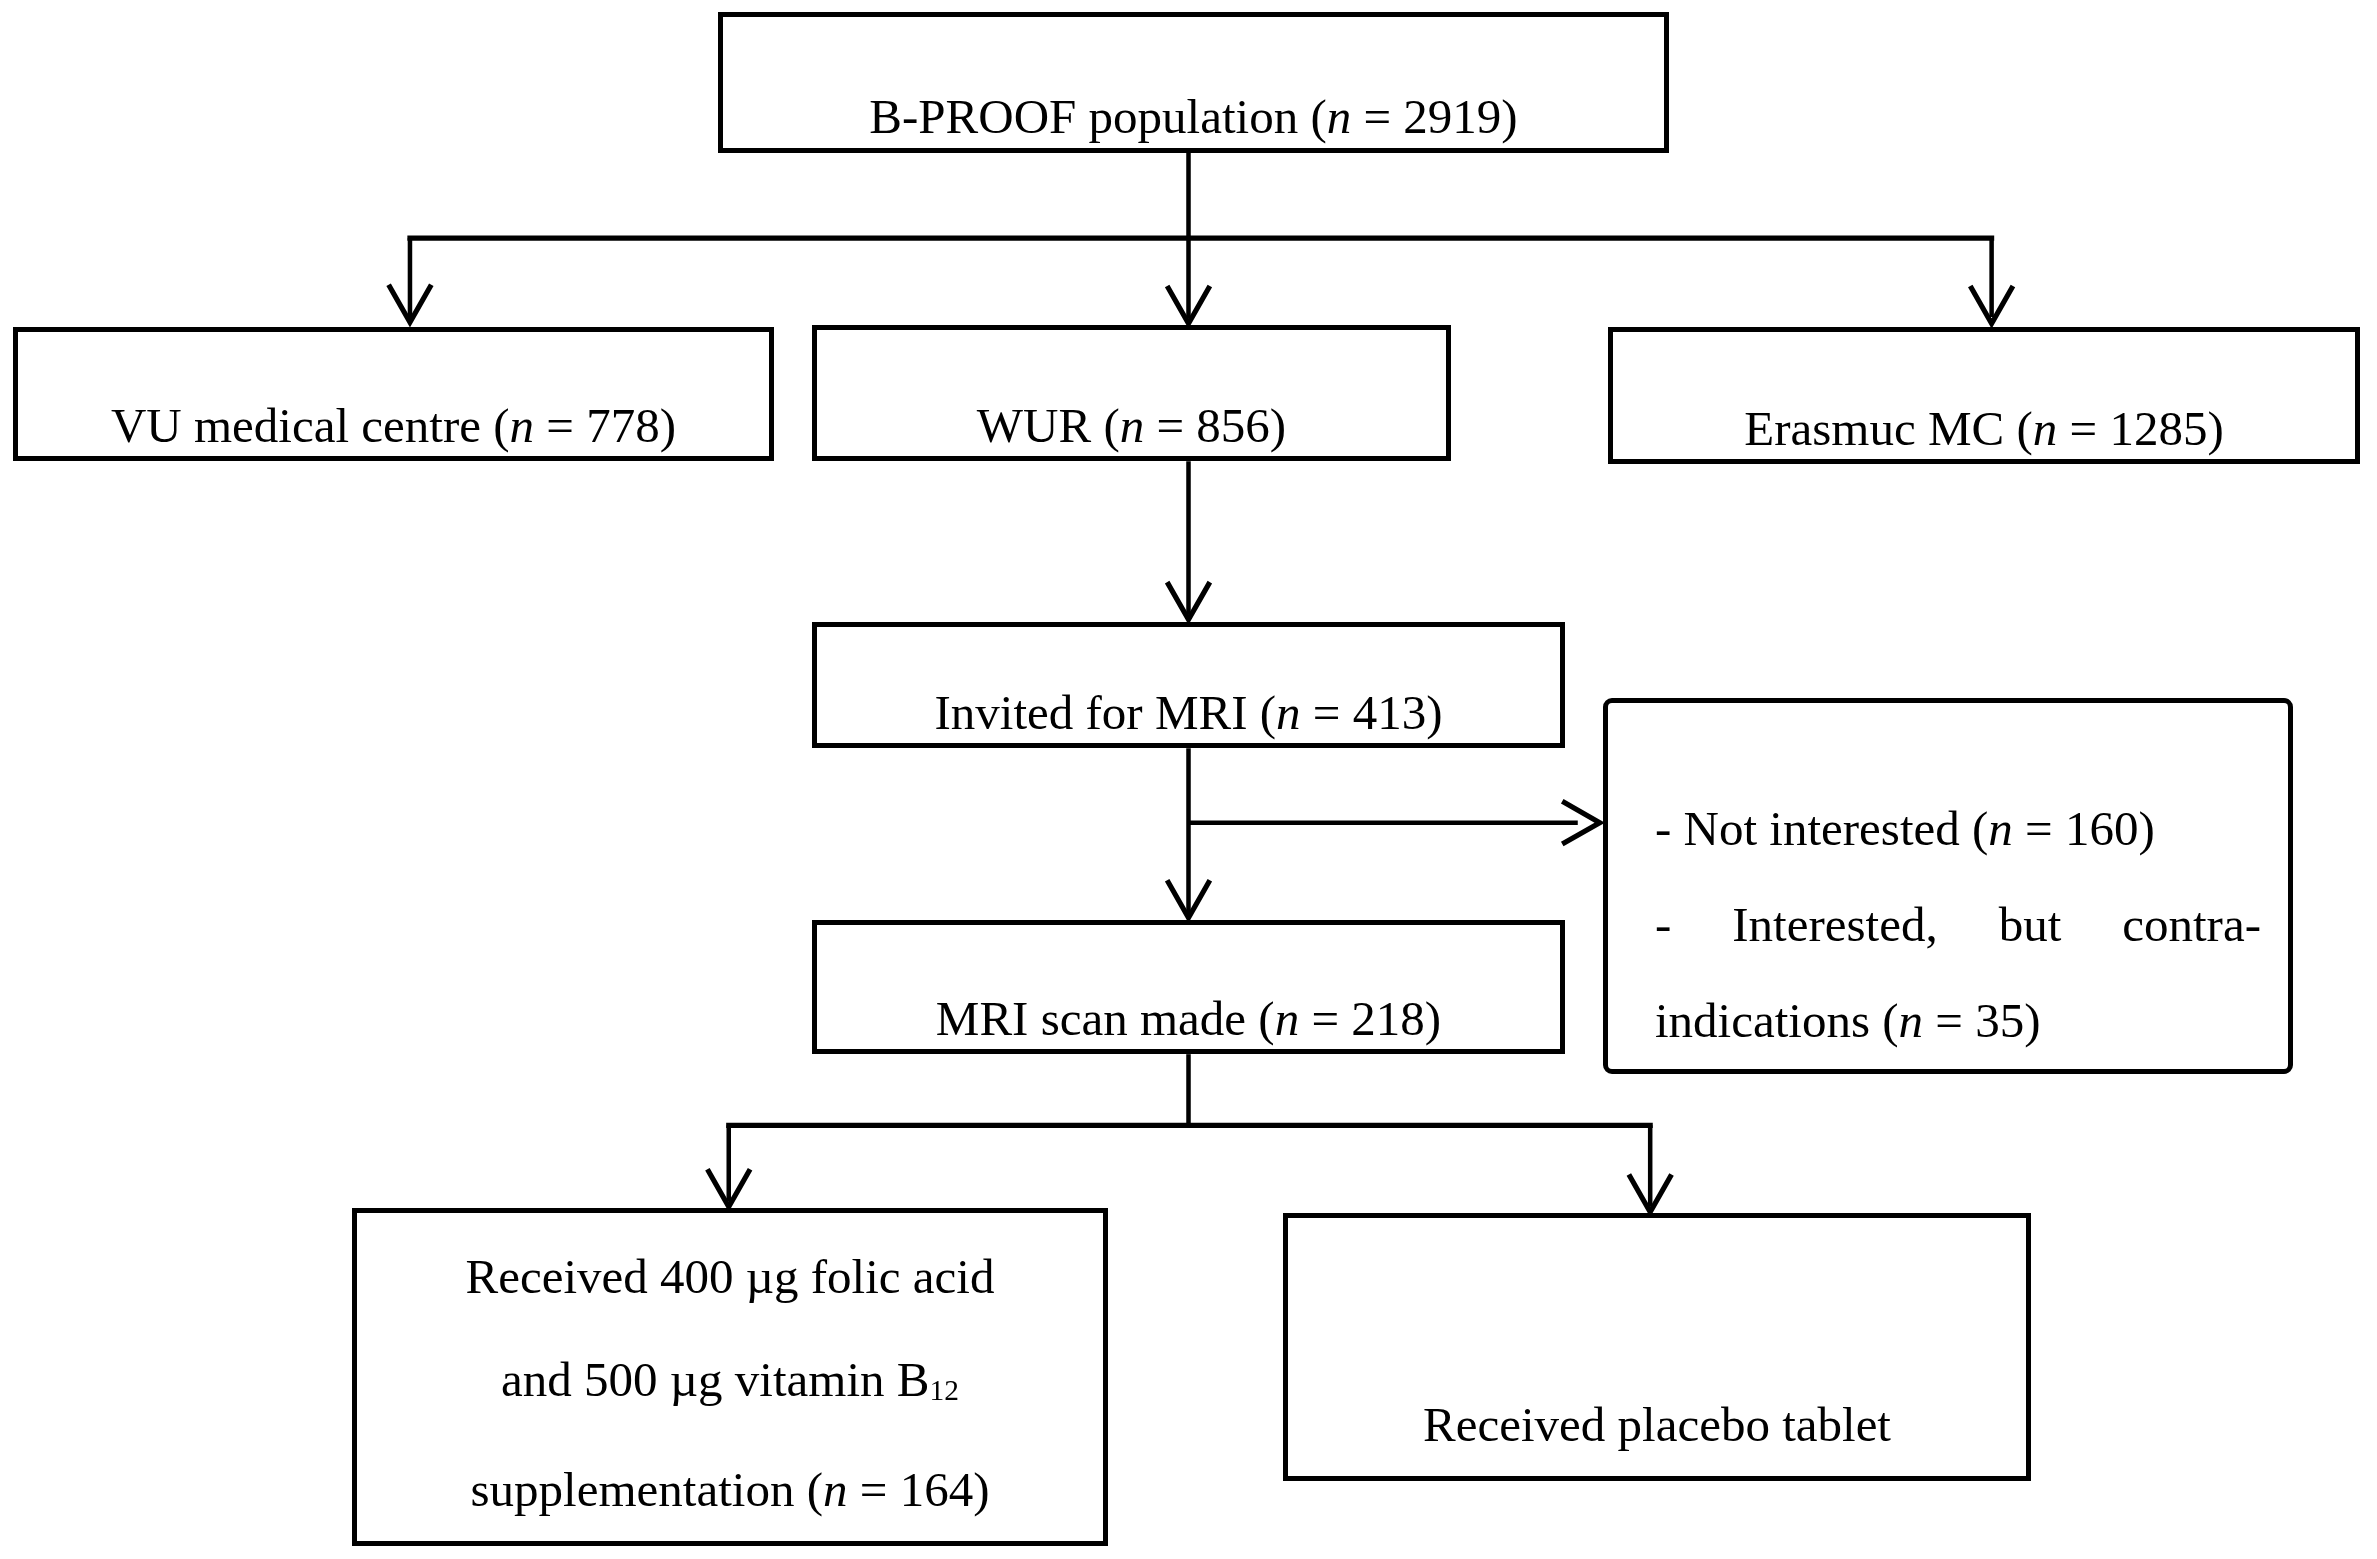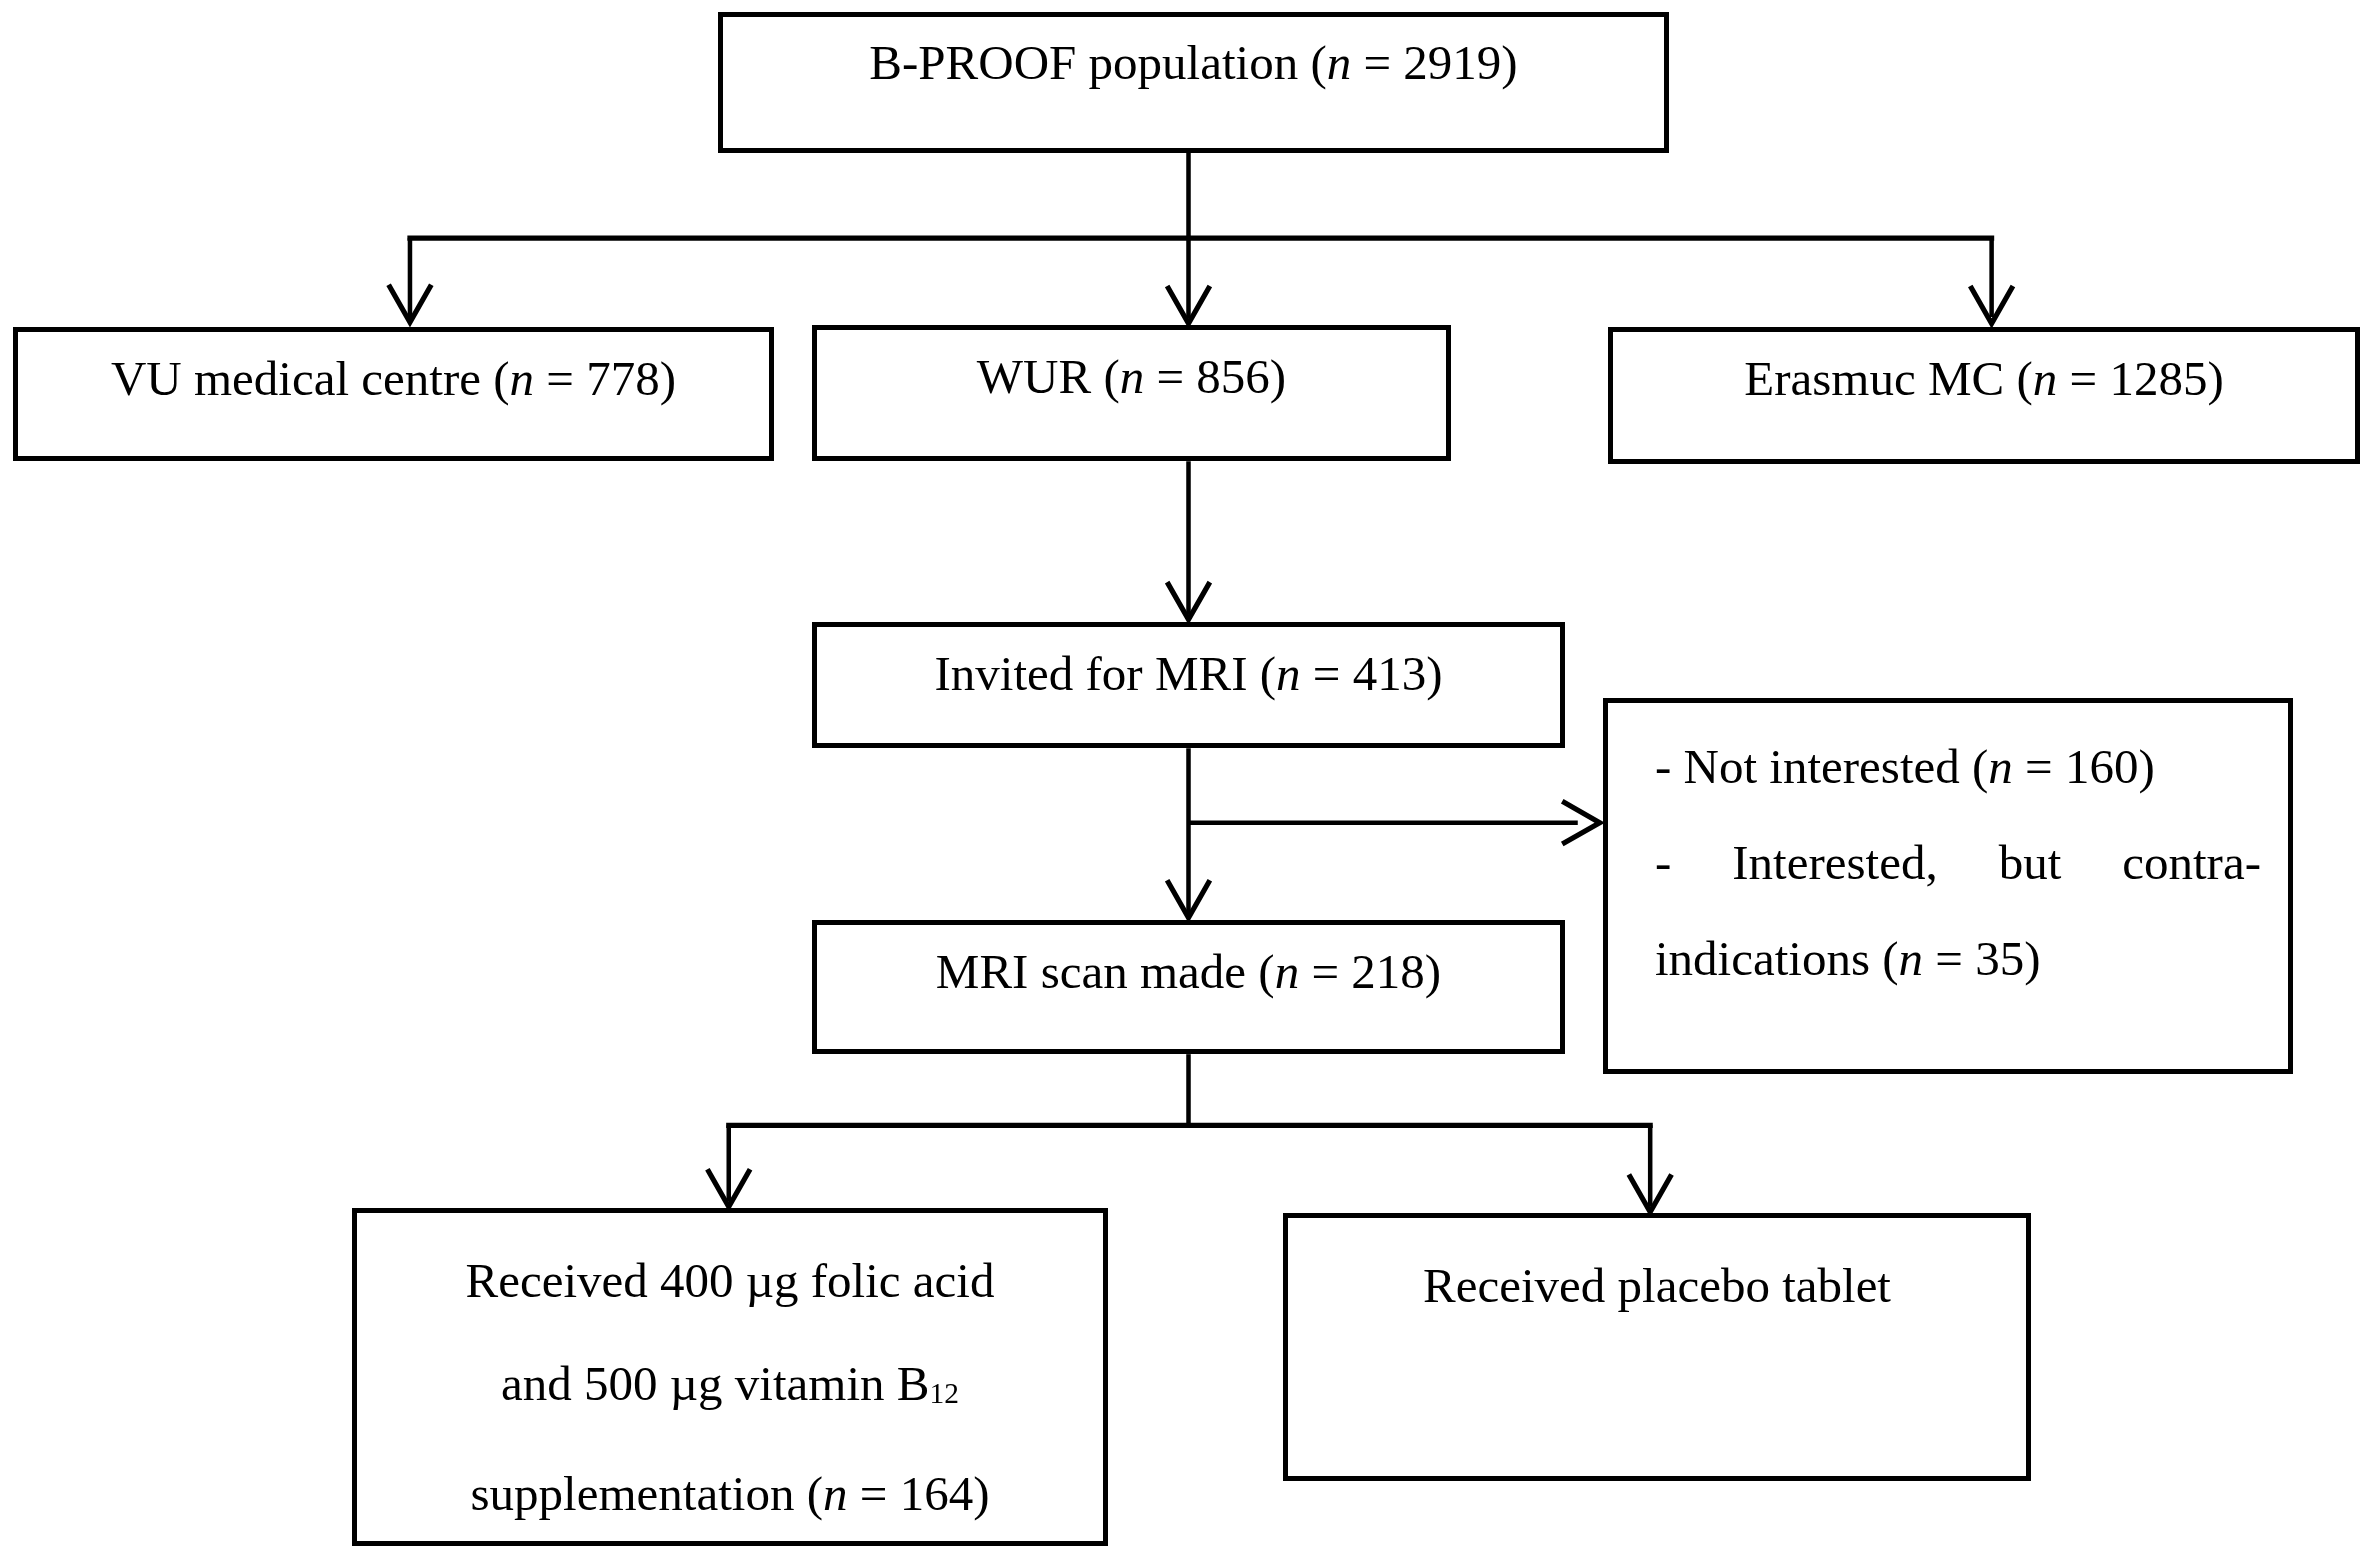--- a/index.html
+++ b/index.html
@@ -22,35 +22,36 @@
     width: 2377px;
     height: 1560px;
   }
   .box {
     position: absolute;
     box-sizing: border-box;
     border: 5.2px solid #000000;
     background: #ffffff;
     display: flex;
     flex-direction: column;
-    justify-content: flex-start;
+    justify-content: flex-end;
     align-items: center;
     padding-top: 15.5px;
     font-size: 49px;
     line-height: 1.25;
     text-align: center;
     white-space: nowrap;
   }
   .box.multiline { line-height: 103px; white-space: normal; }
   .box.left-align {
     align-items: stretch;
     text-align: left;
     padding-left: 47px;
     padding-right: 27px;
     line-height: 96px;
+    border-radius: 9px;
   }
   .line { display: block; }
   .line.justify {
     text-align: justify;
     text-align-last: justify;
   }
   .it { font-style: italic; }
   .sub {
     font-size: 0.6em;
     position: relative;

